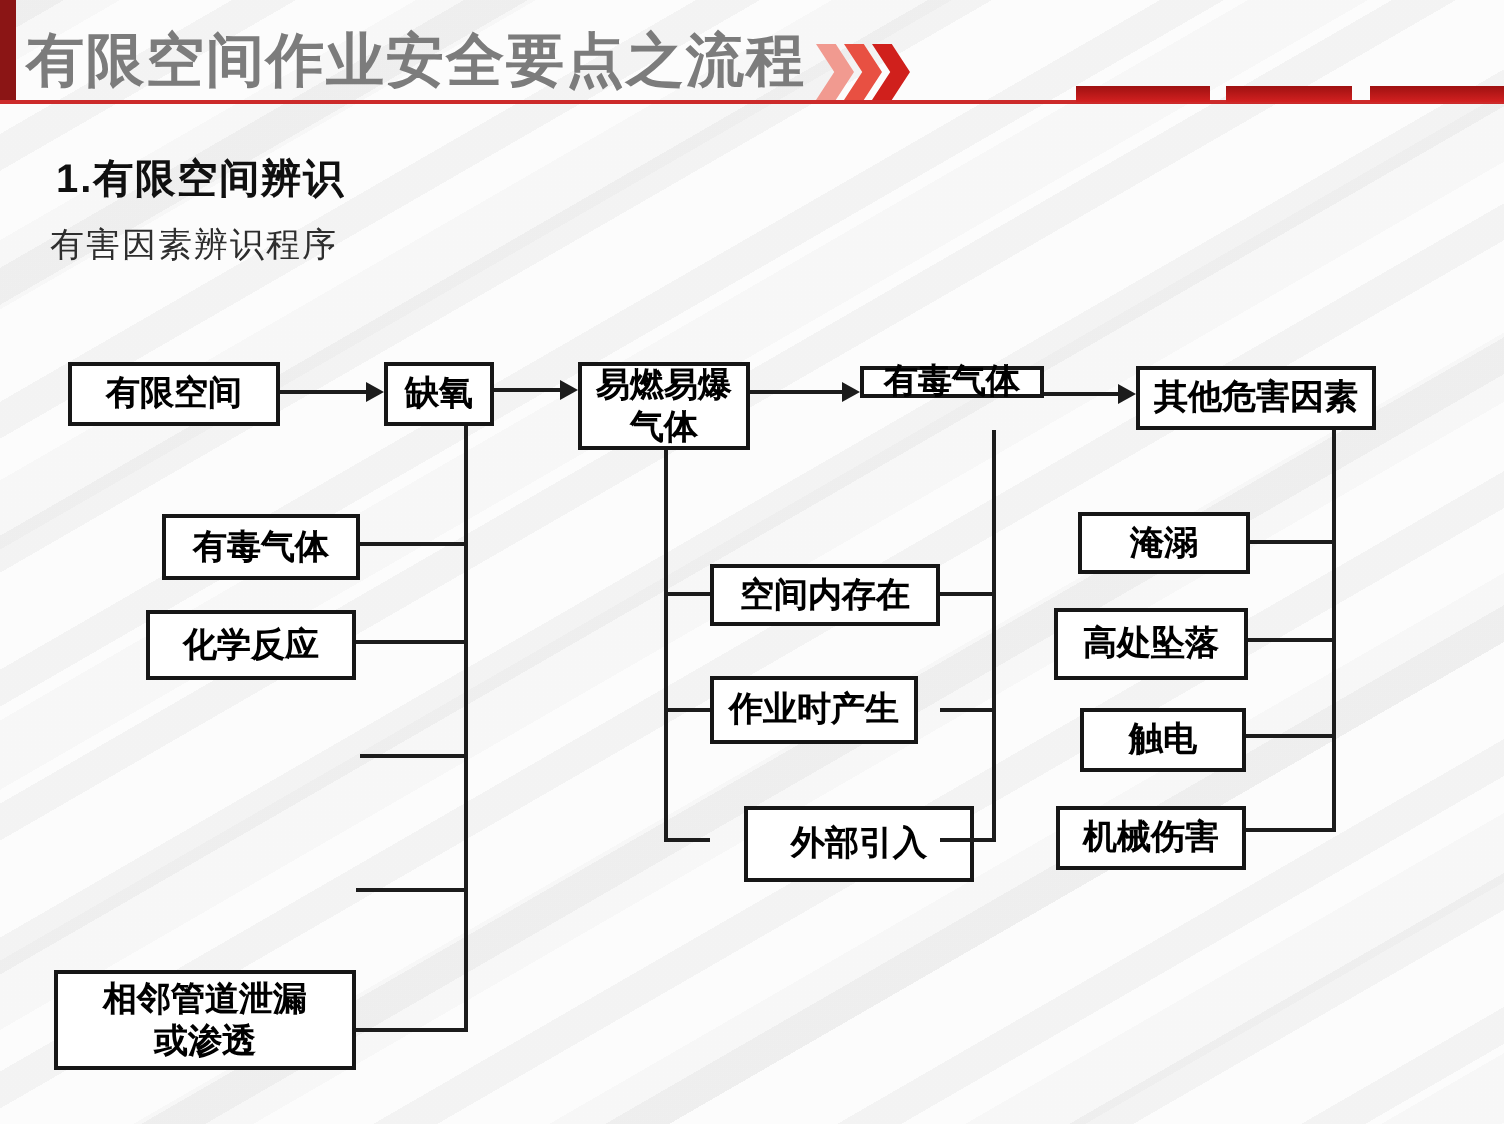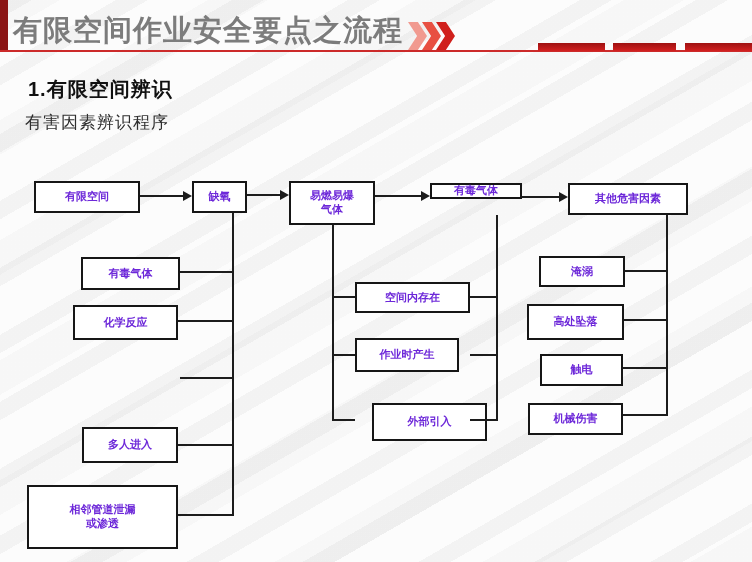--- a/index.html
+++ b/index.html
@@ -51,21 +51,21 @@
   }
   .subheading{
     position:absolute;left:25px;top:111px;
     font-size:17px;color:#2e2e2e;letter-spacing:1px;
   }
   
   .node{
     position:absolute;box-sizing:border-box;
     background:#fff;border:2px solid #161616;
     display:flex;align-items:center;justify-content:center;
-    font-size:11px;font-weight:bold;color:#6d28d9;
+    font-size:17px;font-weight:bold;color:#000000;
     text-align:center;white-space:pre-line;line-height:1.25;
   }
   .line{position:absolute;background:#1c1c1c;}
   .line.h{height:2px;}
   .line.v{width:2px;}
   .arrowhead{
     position:absolute;width:0;height:0;
     border-top:5px solid transparent;border-bottom:5px solid transparent;
     border-left:9px solid #1c1c1c;
   }
@@ -109,23 +109,22 @@
   <div class="line v" style="left:232px;top:213px;height:303px"></div>
   <div class="line v" style="left:332px;top:225px;height:196px"></div>
   <div class="line v" style="left:496px;top:215px;height:206px"></div>
   <div class="line v" style="left:666px;top:215px;height:201px"></div>
 
   <div class="node" style="left:81px;top:257px;width:99px;height:33px">有毒气体</div>
   <div class="line h" style="left:180px;top:271px;width:52px"></div>
   <div class="node" style="left:73px;top:305px;width:105px;height:35px">化学反应</div>
   <div class="line h" style="left:178px;top:320px;width:54px"></div>
   <div class="line h" style="left:180px;top:377px;width:52px"></div>
-  <div class="node" style="left:82px;top:427px;width:96px;height:36px">多人进入</div>
   <div class="line h" style="left:178px;top:444px;width:54px"></div>
-  <div class="node" style="left:27px;top:485px;width:151px;height:64px">相邻管道泄漏
+  <div class="node" style="left:27px;top:485px;width:151px;height:50px">相邻管道泄漏
 或渗透</div>
   <div class="line h" style="left:178px;top:514px;width:54px"></div>
 
   <div class="node" style="left:355px;top:282px;width:115px;height:31px">空间内存在</div>
   <div class="line h" style="left:332px;top:296px;width:23px"></div>
   <div class="line h" style="left:470px;top:296px;width:26px"></div>
   <div class="node" style="left:355px;top:338px;width:104px;height:34px">作业时产生</div>
   <div class="line h" style="left:332px;top:354px;width:23px"></div>
   <div class="line h" style="left:470px;top:354px;width:26px"></div>
   <div class="node" style="left:372px;top:403px;width:115px;height:38px">外部引入</div>

